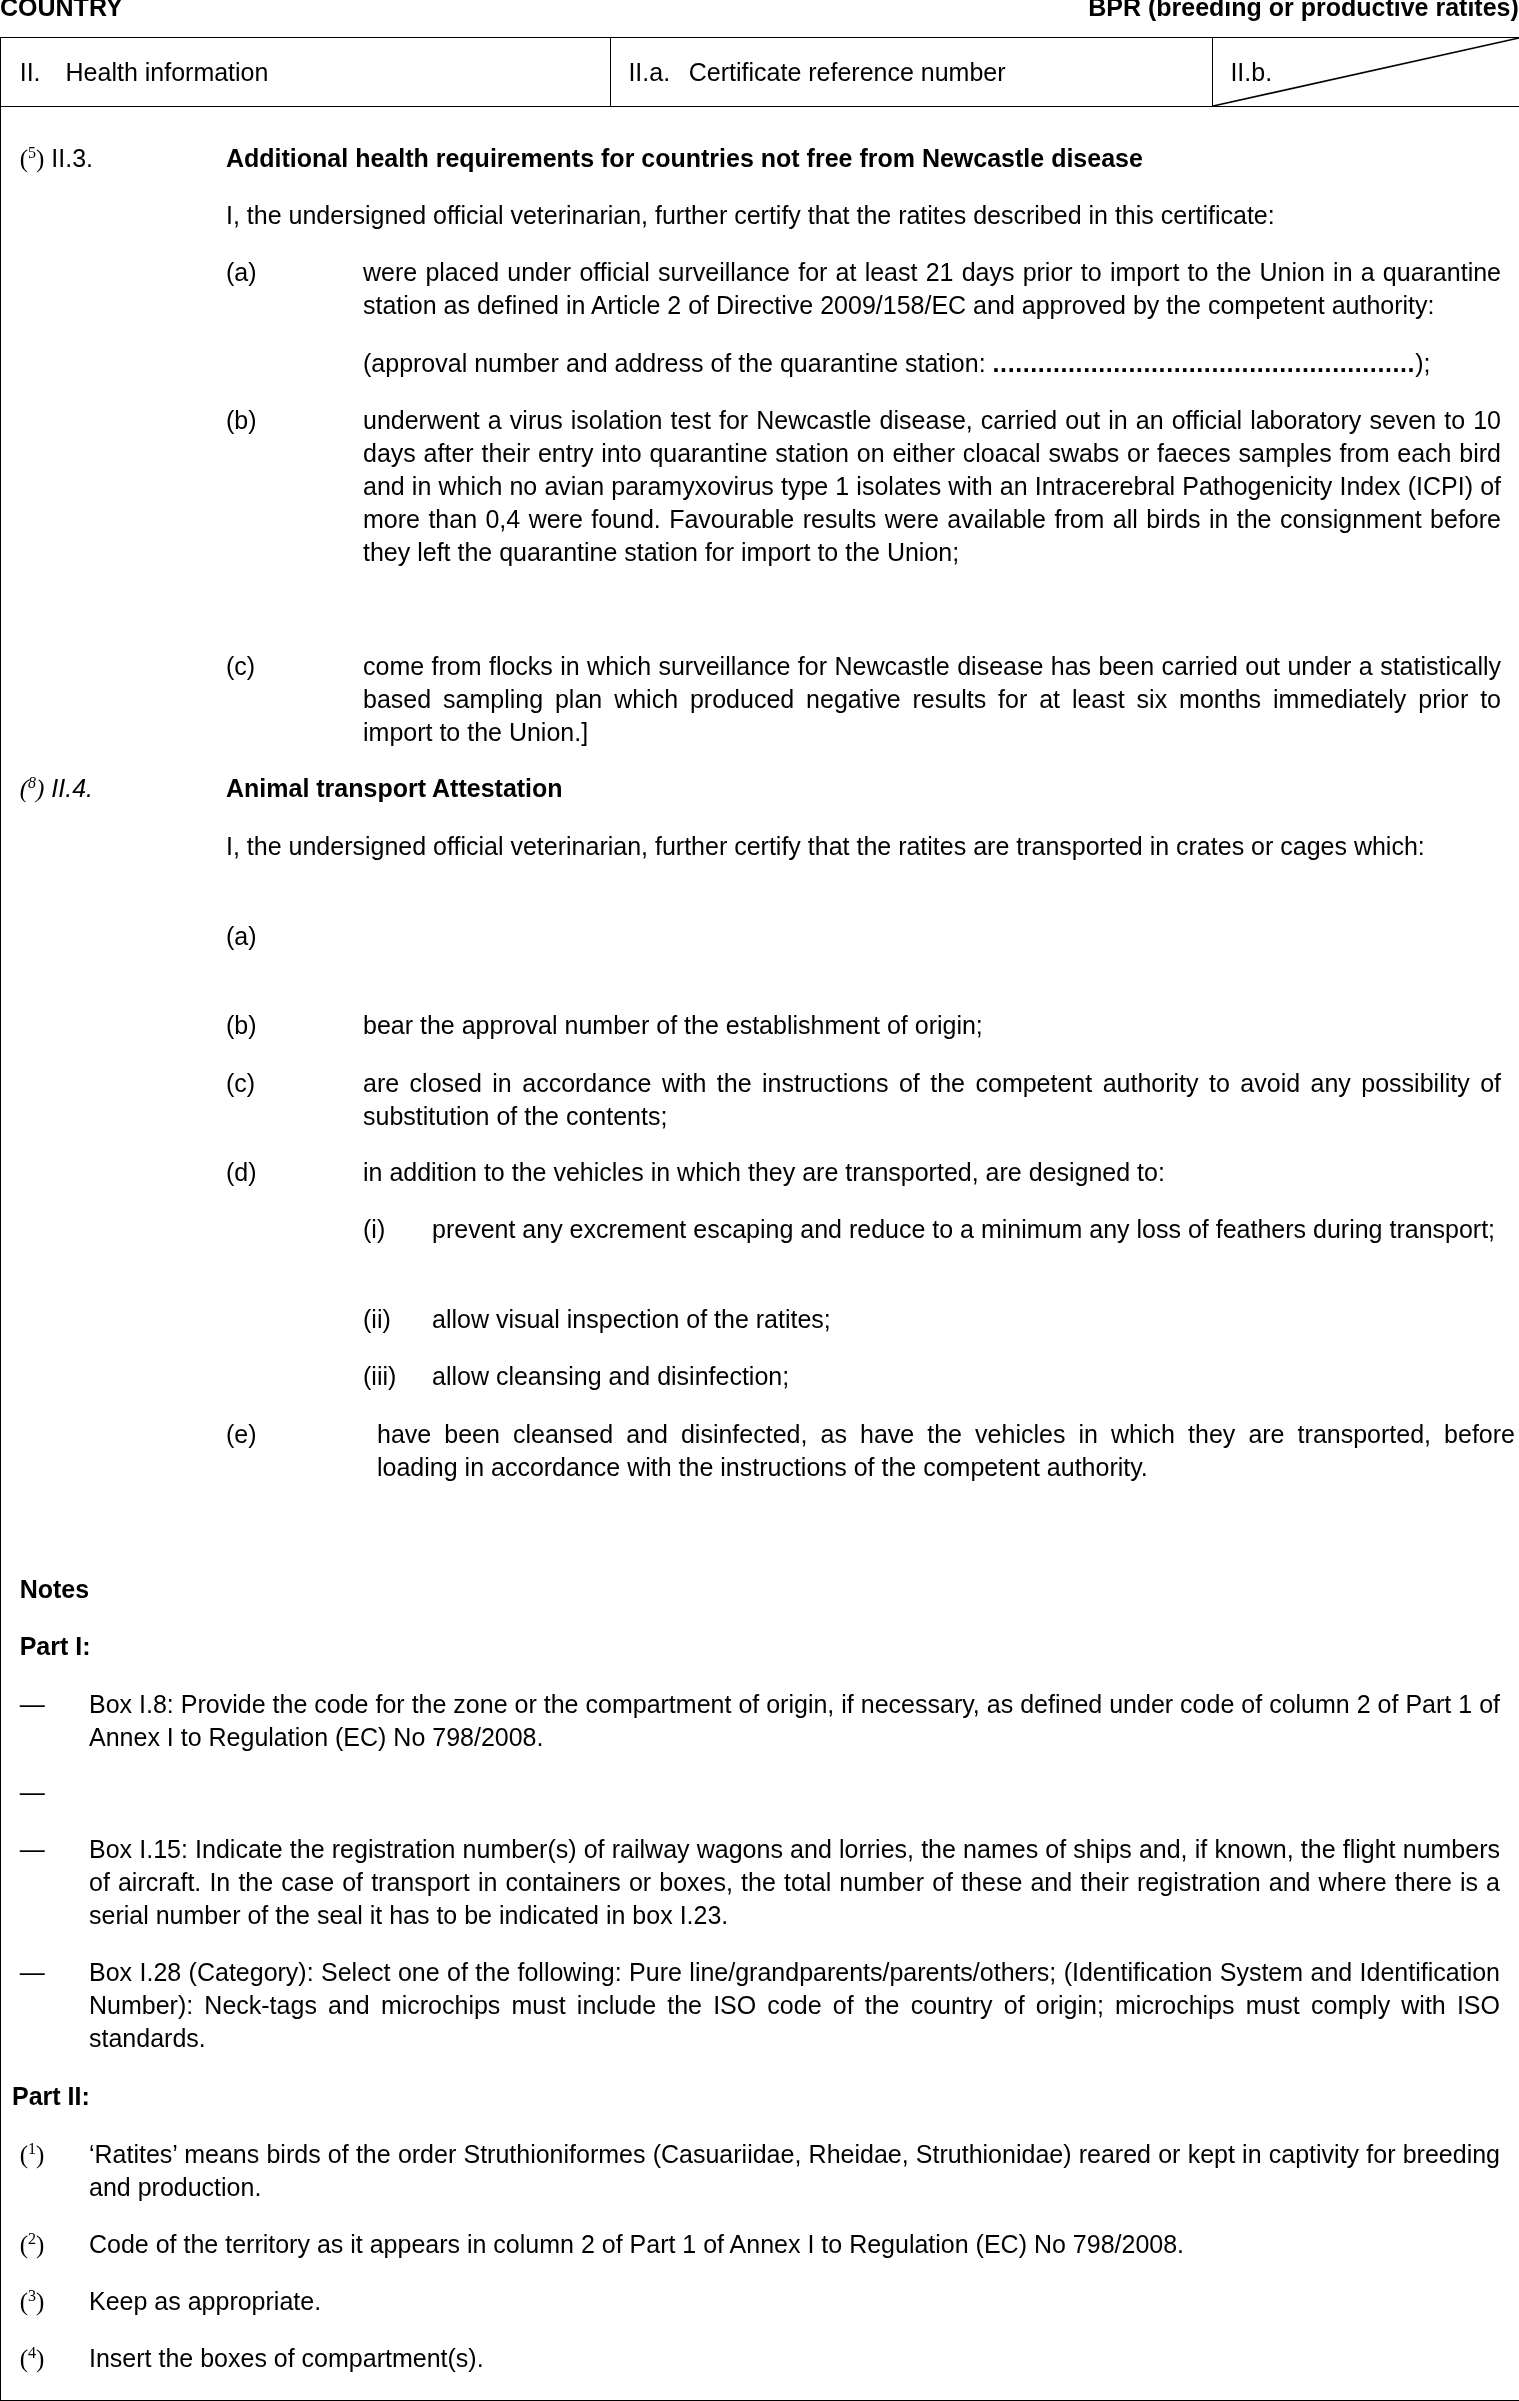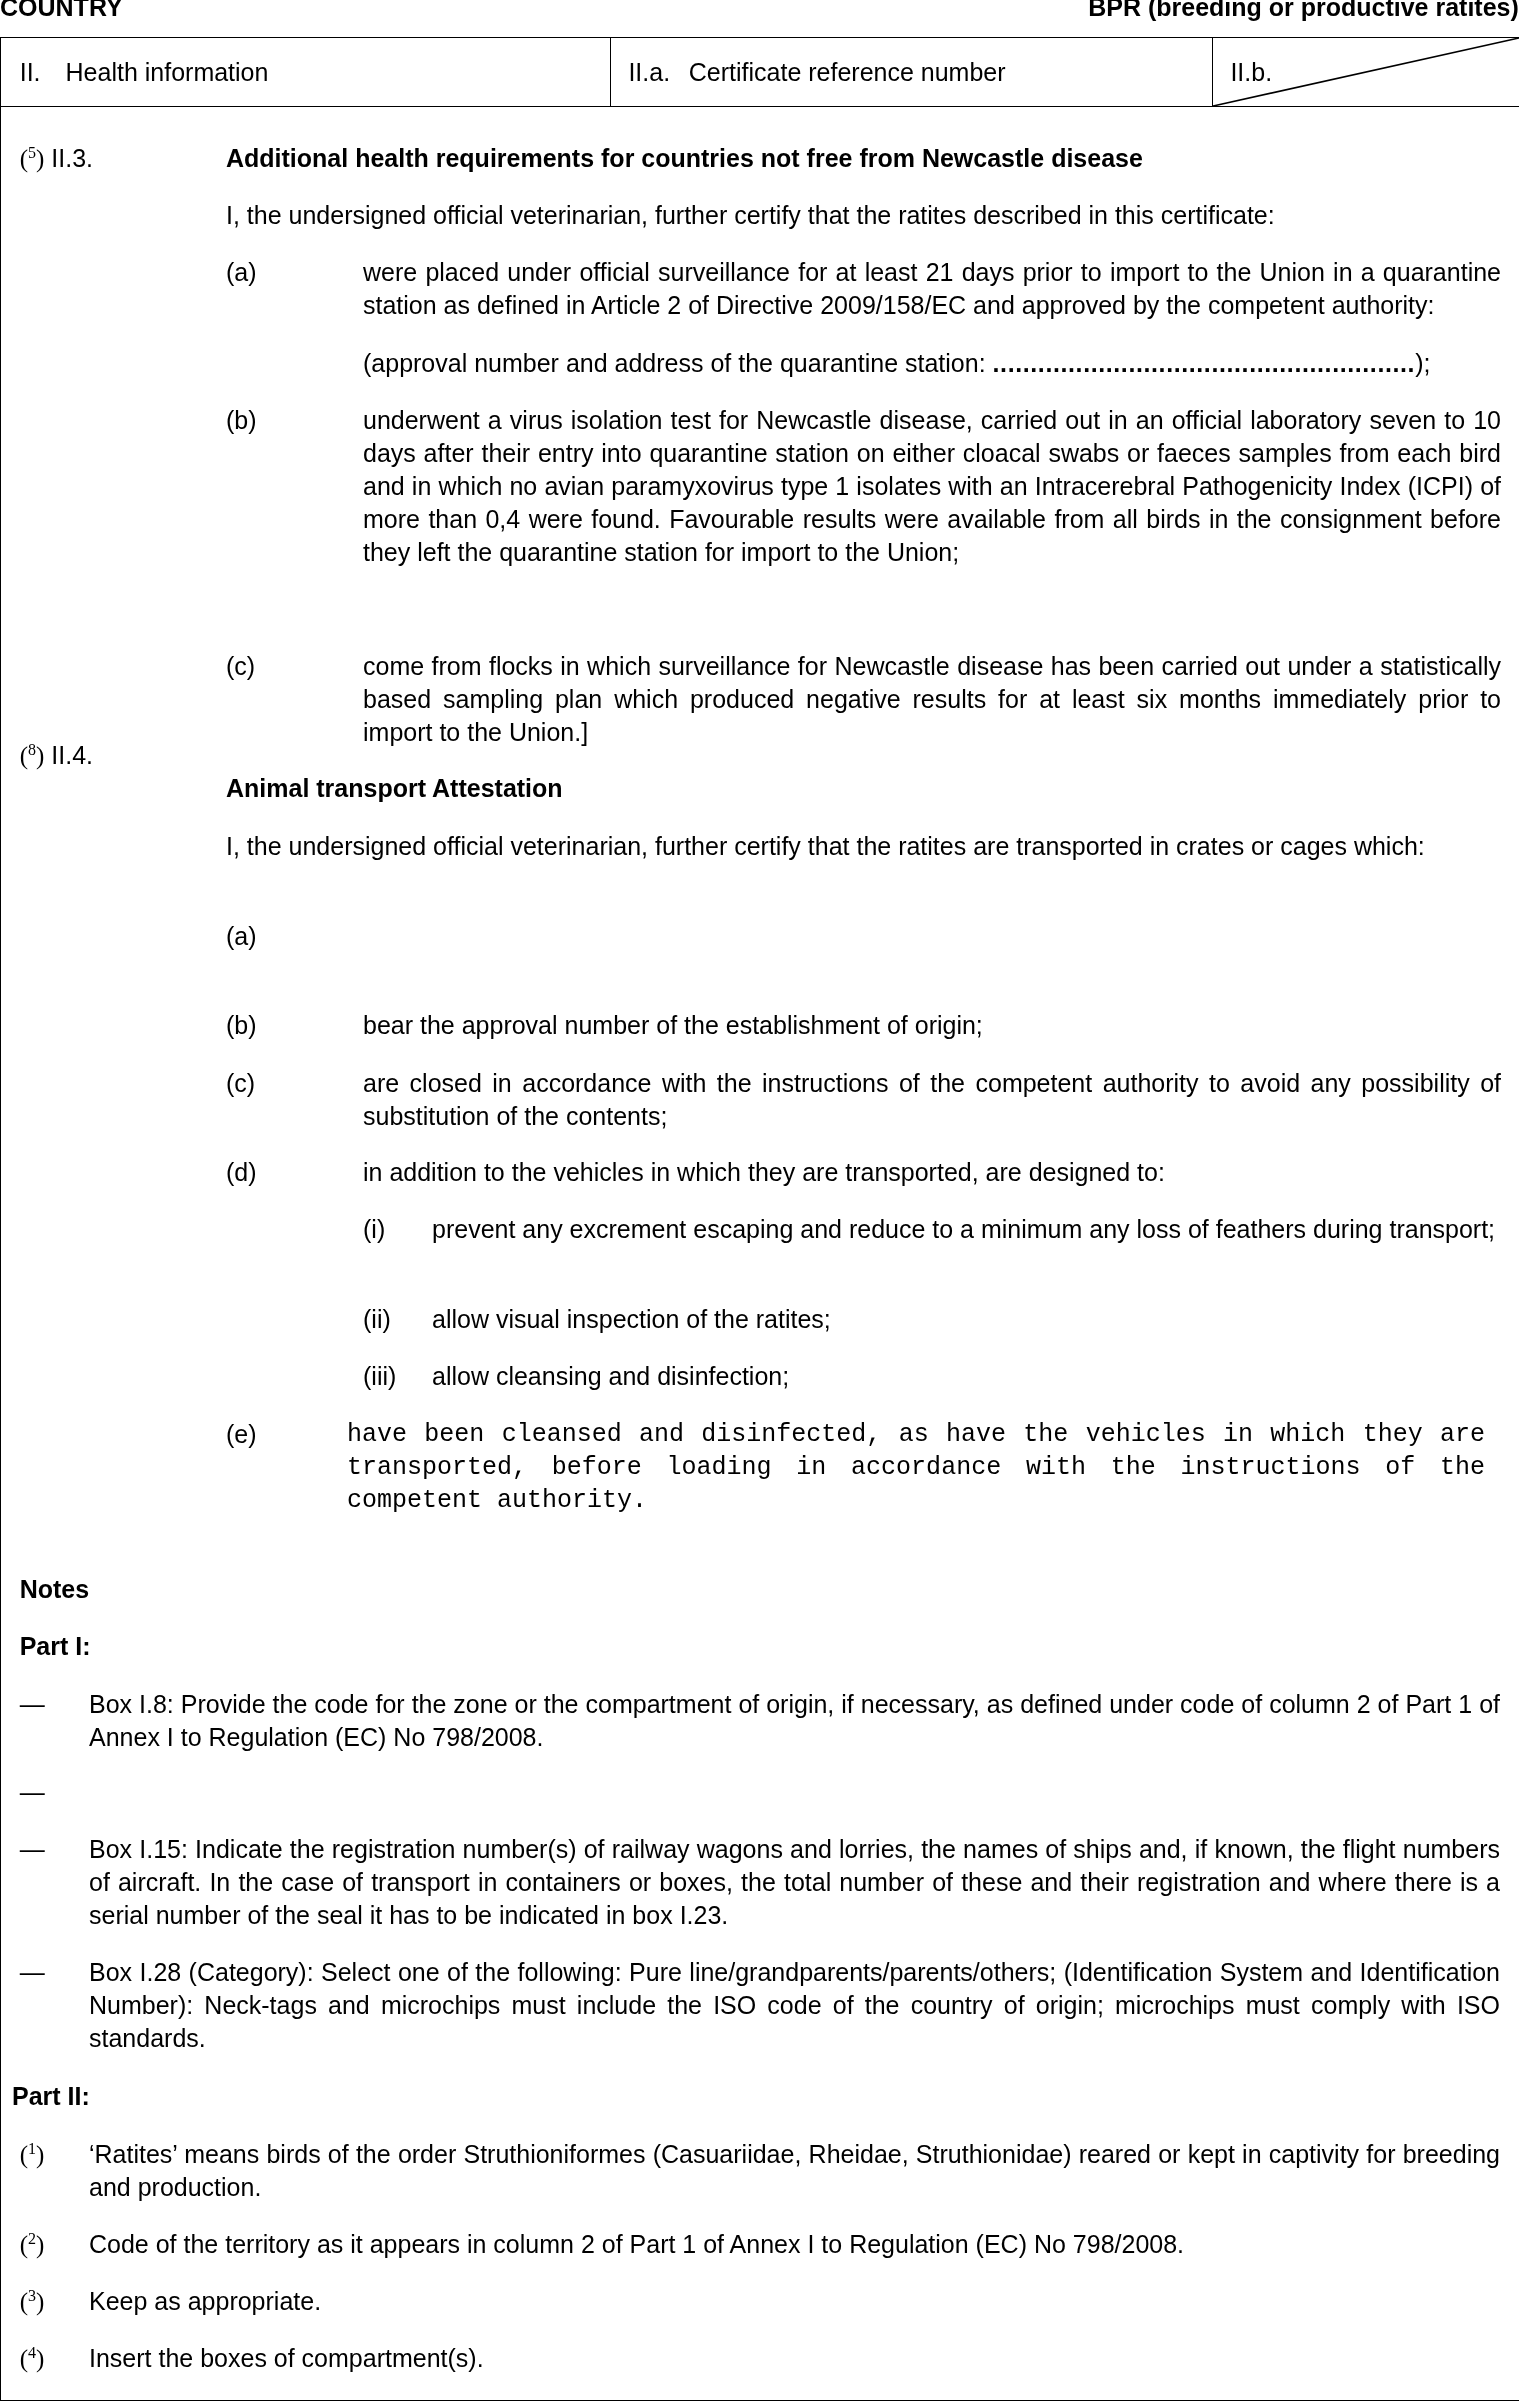--- a/index.html
+++ b/index.html
@@ -82,21 +82,21 @@
   <div class="abs" style="left:362px; top:240px; width:1138px;">
     <span>(approval number and address of the quarantine station: </span><span class="dots">........................................................</span><span>);</span>
   </div>
 
   <div class="abs" style="left:225px; top:297px;">(b)</div>
   <div class="para last-left" style="left:362px; top:297px; width:1138px;">underwent a virus isolation test for Newcastle disease, carried out in an official laboratory seven to 10 days after their entry into quarantine station on either cloacal swabs or faeces samples from each bird and in which no avian paramyxovirus type 1 isolates with an Intracerebral Pathogenicity Index (ICPI) of more than 0,4 were found. Favourable results were available from all birds in the consignment before they left the quarantine station for import to the Union;</div>
 
   <div class="abs" style="left:225px; top:543px;">(c)</div>
   <div class="para last-left" style="left:362px; top:543px; width:1138px;">come from flocks in which surveillance for Newcastle disease has been carried out under a statistically based sampling plan which produced negative results for at least six months immediately prior to import to the Union.]</div>
 
-  <div class="abs" style="left:18.7px; top:632px;">
+  <div class="abs" style="left:18.7px; top:665px;font-style:italic;">
     <span class="paren">(</span><sup class="fn">8</sup><span class="paren">)</span>
     <span>II.4.</span>
   </div>
   <div class="abs bold" style="left:225px; top:665px;">Animal transport Attestation</div>
 
   <div class="para last-left" style="left:225px; top:723px; width:1276px;">I, the undersigned official veterinarian, further certify that the ratites are transported in crates or cages which:</div>
 
   <div class="abs" style="left:225px; top:813px;">(a)</div>
 
   <div class="abs" style="left:225px; top:902px;">(b)</div>
@@ -111,21 +111,21 @@
   <div class="abs" style="left:362px; top:1106px;">(i)</div>
   <div class="para last-left" style="left:431px; top:1106px; width:1069px;">prevent any excrement escaping and reduce to a minimum any loss of feathers during transport;</div>
 
   <div class="abs" style="left:362px; top:1196px;">(ii)</div>
   <div class="para last-left" style="left:431px; top:1196px; width:1069px;">allow visual inspection of the ratites;</div>
 
   <div class="abs" style="left:362px; top:1253px;">(iii)</div>
   <div class="para last-left" style="left:431px; top:1253px; width:1069px;">allow cleansing and disinfection;</div>
 
   <div class="abs" style="left:225px; top:1311px;">(e)</div>
-  <div class="para last-left" style="left:346px; top:1311px; width:1138px;font-family:Liberation Mono, monospace;">have been cleansed and disinfected, as have the vehicles in which they are transported, before loading in accordance with the instructions of the competent authority.</div>
+  <div class="para last-left" style="left:376px; top:1311px; width:1138px;">have been cleansed and disinfected, as have the vehicles in which they are transported, before loading in accordance with the instructions of the competent authority.</div>
 
   <div class="abs bold" style="left:18.7px; top:1466px;">Notes</div>
   <div class="abs bold" style="left:18.7px; top:1523px;">Part I:</div>
 
   <div class="abs" style="left:18.7px; top:1581px;">—</div>
   <div class="para last-left" style="left:88px; top:1581px; width:1411px;">Box I.8: Provide the code for the zone or the compartment of origin, if necessary, as defined under code of column 2 of Part 1 of Annex I to Regulation (EC) No 798/2008.</div>
 
   <div class="abs" style="left:18.7px; top:1669px;">—</div>
 
   <div class="abs" style="left:18.7px; top:1726px;">—</div>

